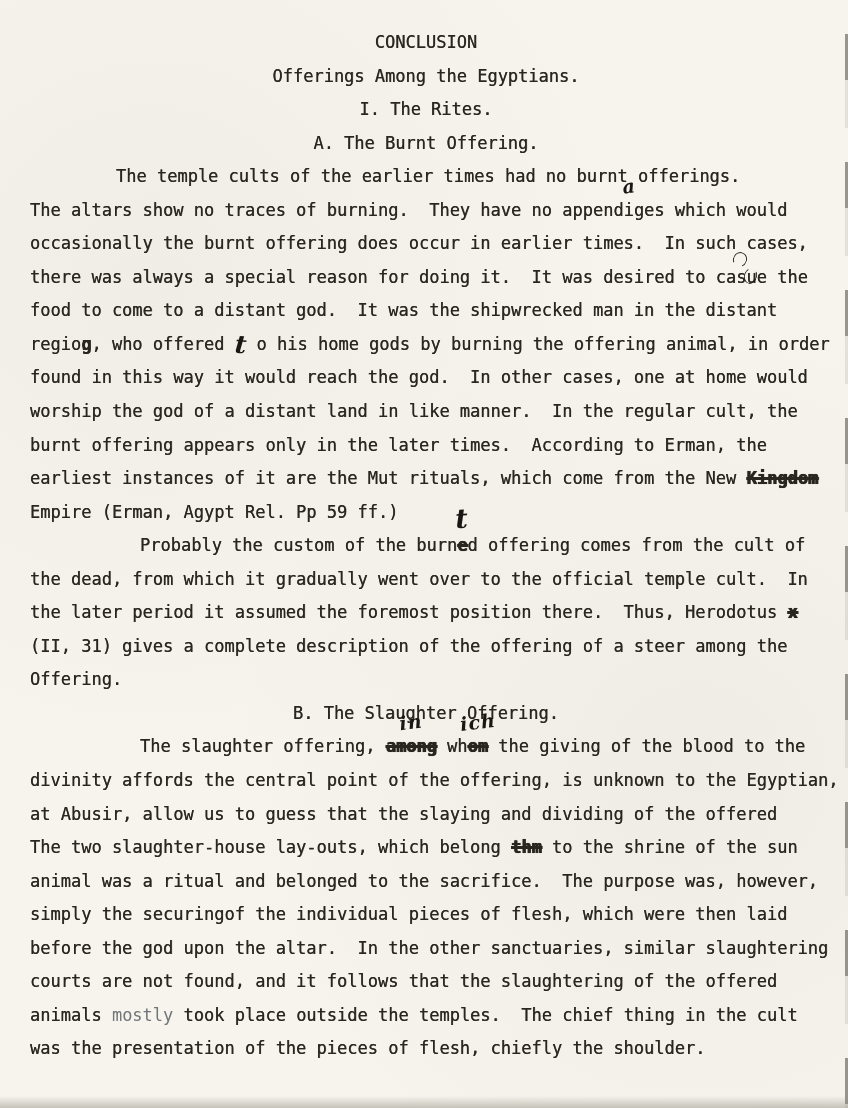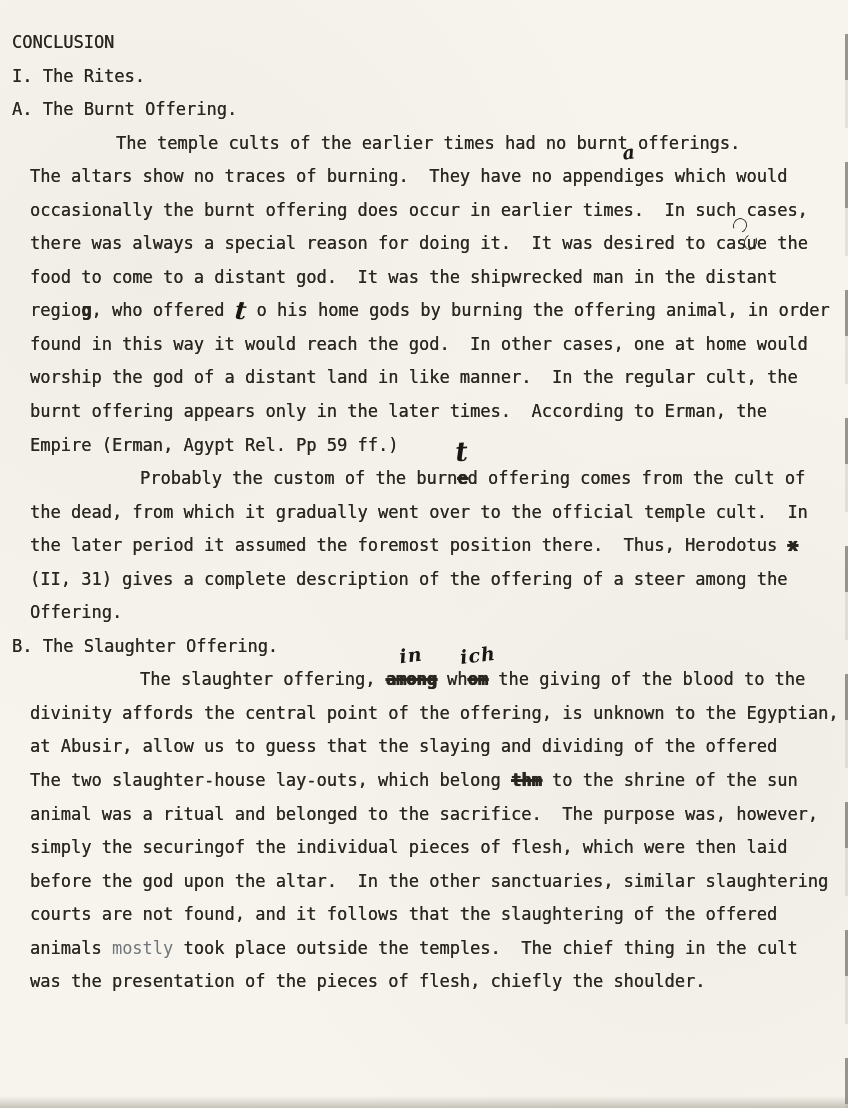--- a/index.html
+++ b/index.html
@@ -12,21 +12,21 @@
     font-family:"DejaVu Sans Mono","Liberation Mono",monospace;
     font-size:17px;
     color:#29261f;
   }
   .page{position:absolute;inset:0;padding-top:26px;}
   .line{
     height:33.55px;line-height:33.55px;white-space:pre;
     padding-left:30px;
     text-shadow:0.35px 0.35px 0 rgba(40,36,30,.45), 0 0 0.6px rgba(40,36,30,.55);
   }
-  .line.center{padding-left:12px;}
+  .line.center{text-align:center;padding-left:4px;}
   .line.ind-a{padding-left:116px;}
   .line.ind-b{padding-left:140px;}
   .seg{position:relative;}
   
   .seg-struck .base,
   .seg-struck_hand_above .base{
     font-weight:bold;
     text-decoration:line-through;
     text-decoration-thickness:2.5px;
     text-shadow:0.8px 0 0 currentColor, 0 0 0.7px rgba(40,36,30,.8);
@@ -79,31 +79,33 @@
     position:absolute;left:0;bottom:0;width:100%;height:12px;
     background:linear-gradient(0deg, rgba(140,135,124,.45), rgba(140,135,124,0));
   }
 </style>
 </head>
 <body>
 
 <div class="page">
   <div>
       <div class="line center"><span class="seg seg-plain"><span class="base">CONCLUSION</span></span></div>
+      <div class="line center"><span class="seg seg-plain"><span class="base">Offerings Among the Egyptians.</span></span></div>
       <div class="line center"><span class="seg seg-plain"><span class="base">I. The Rites.</span></span></div>
       <div class="line center"><span class="seg seg-plain"><span class="base">A. The Burnt Offering.</span></span></div>
       <div class="line ind-a"><span class="seg seg-plain"><span class="base">The temple cults of the earlier times had no burnt offerings.</span></span></div>
       <div class="line"><span class="seg seg-plain"><span class="base">The altars show no traces of burning.  They have no append</span></span><span class="seg seg-hand_above"><span class="base">i</span><span class="hand">a</span></span><span class="seg seg-plain"><span class="base">ges which would</span></span></div>
       <div class="line"><span class="seg seg-plain"><span class="base">occasionally the burnt offering does occur in earlier times.  In such cases,</span></span></div>
       <div class="line"><span class="seg seg-plain"><span class="base">there was always a special reason for doing it.  It was desired to ca</span></span><span class="seg seg-transpose"><span class="base">su</span></span><span class="seg seg-plain"><span class="base">e the</span></span></div>
       <div class="line"><span class="seg seg-plain"><span class="base">food to come to a distant god.  It was the shipwrecked man in the distant</span></span></div>
       <div class="line"><span class="seg seg-plain"><span class="base">regio</span></span><span class="seg seg-overtype"><span class="base">n</span><span class="over">g</span></span><span class="seg seg-plain"><span class="base">, who offered </span></span><span class="seg seg-hand_inline"><span class="base">t</span></span><span class="seg seg-plain"><span class="base"> o his home gods by burning the offering animal, in order</span></span></div>
       <div class="line"><span class="seg seg-plain"><span class="base">found in this way it would reach the god.  In other cases, one at home would</span></span></div>
       <div class="line"><span class="seg seg-plain"><span class="base">worship the god of a distant land in like manner.  In the regular cult, the</span></span></div>
       <div class="line"><span class="seg seg-plain"><span class="base">burnt offering appears only in the later times.  According to Erman, the</span></span></div>
+      <div class="line"><span class="seg seg-plain"><span class="base">earliest instances of it are the Mut rituals, which come from the New </span></span><span class="seg seg-struck"><span class="base">Kingdom</span></span></div>
       <div class="line"><span class="seg seg-plain"><span class="base">Empire (Erman, Agypt Rel. Pp 59 ff.)</span></span></div>
       <div class="line ind-b"><span class="seg seg-plain"><span class="base">Probably the custom of the burn</span></span><span class="seg seg-struck_hand_above"><span class="base">e</span><span class="hand big">t</span></span><span class="seg seg-plain"><span class="base">d offering comes from the cult of</span></span></div>
       <div class="line"><span class="seg seg-plain"><span class="base">the dead, from which it gradually went over to the official temple cult.  In</span></span></div>
       <div class="line"><span class="seg seg-plain"><span class="base">the later period it assumed the foremost position there.  Thus, Herodotus </span></span><span class="seg seg-struck"><span class="base">x</span></span></div>
       <div class="line"><span class="seg seg-plain"><span class="base">(II, 31) gives a complete description of the offering of a steer among the</span></span></div>
       <div class="line"><span class="seg seg-plain"><span class="base">Offering.</span></span></div>
       <div class="line center"><span class="seg seg-plain"><span class="base">B. The Slaughter Offering.</span></span></div>
       <div class="line ind-b"><span class="seg seg-plain"><span class="base">The slaughter offering, </span></span><span class="seg seg-struck_hand_above"><span class="base">among</span><span class="hand">in</span></span><span class="seg seg-plain"><span class="base"> wh</span></span><span class="seg seg-struck_hand_above"><span class="base">om</span><span class="hand">ich</span></span><span class="seg seg-plain"><span class="base"> the giving of the blood to the</span></span></div>
       <div class="line"><span class="seg seg-plain"><span class="base">divinity affords the central point of the offering, is unknown to the Egyptian,</span></span></div>
       <div class="line"><span class="seg seg-plain"><span class="base">at Abusir, allow us to guess that the slaying and dividing of the offered</span></span></div>

